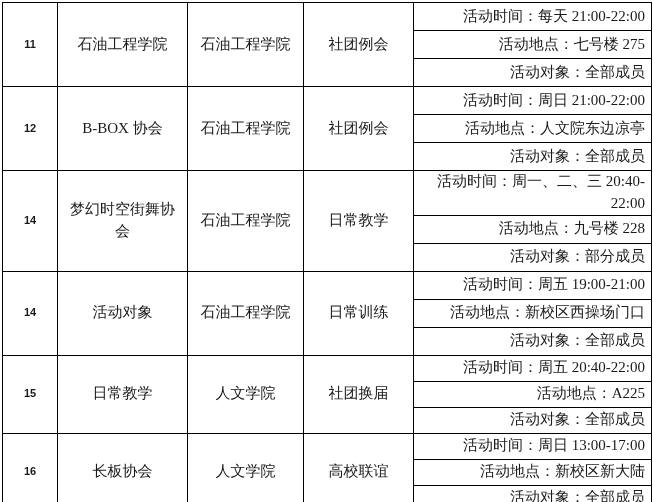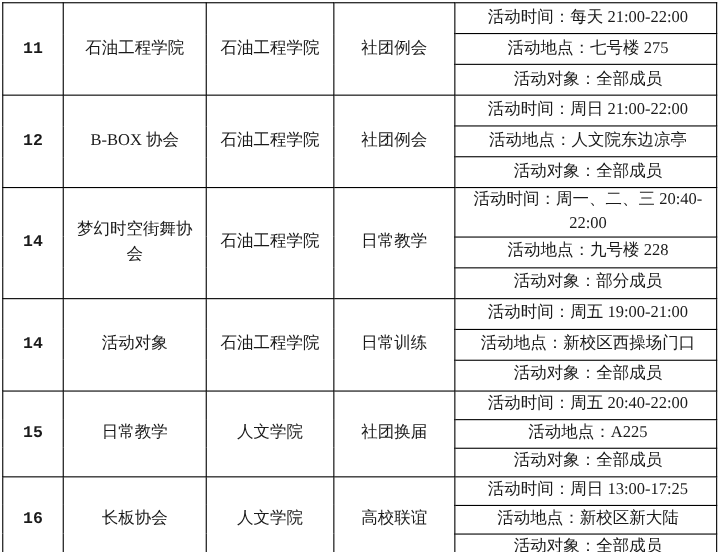--- a/index.html
+++ b/index.html
@@ -21,26 +21,26 @@
     color:#1a1a1a;
     font-size:15px;
     vertical-align:middle;
     text-align:center;
     padding:0 6px;
     line-height:1.45;
     background:#ffffff;
     overflow:hidden;
   }
   .club-table td.c-no {
-    font-family:Liberation Mono, monospace;
+    font-family:Liberation Sans, sans-serif;
     font-weight:700;
-    font-size:15px;
+    font-size:11px;
   }
   .club-table td.c-detail {
-    text-align:center;
+    text-align:right;
     padding-left:10px;
     height:27px;
     margin-top:42px;
   }
   .club-table tr.small td.c-detail { height:25px; }
 </style>
 </head>
 <body>
 
 <div class="page">
@@ -122,21 +122,21 @@
       </tr>
       <tr class="small">
         <td class="c-detail">活动对象：全部成员</td>
       </tr>
 
       <tr class="small">
         <td class="c-no" rowspan="3">16</td>
         <td class="c-name" rowspan="3">长板协会</td>
         <td class="c-college" rowspan="3">人文学院</td>
         <td class="c-type" rowspan="3">高校联谊</td>
-        <td class="c-detail">活动时间：周日 13:00-17:25</td>
+        <td class="c-detail">活动时间：周日 13:00-17:00</td>
       </tr>
       <tr class="small">
         <td class="c-detail">活动地点：新校区新大陆</td>
       </tr>
       <tr class="small">
         <td class="c-detail">活动对象：全部成员</td>
       </tr>
 
     </tbody>
   </table>

